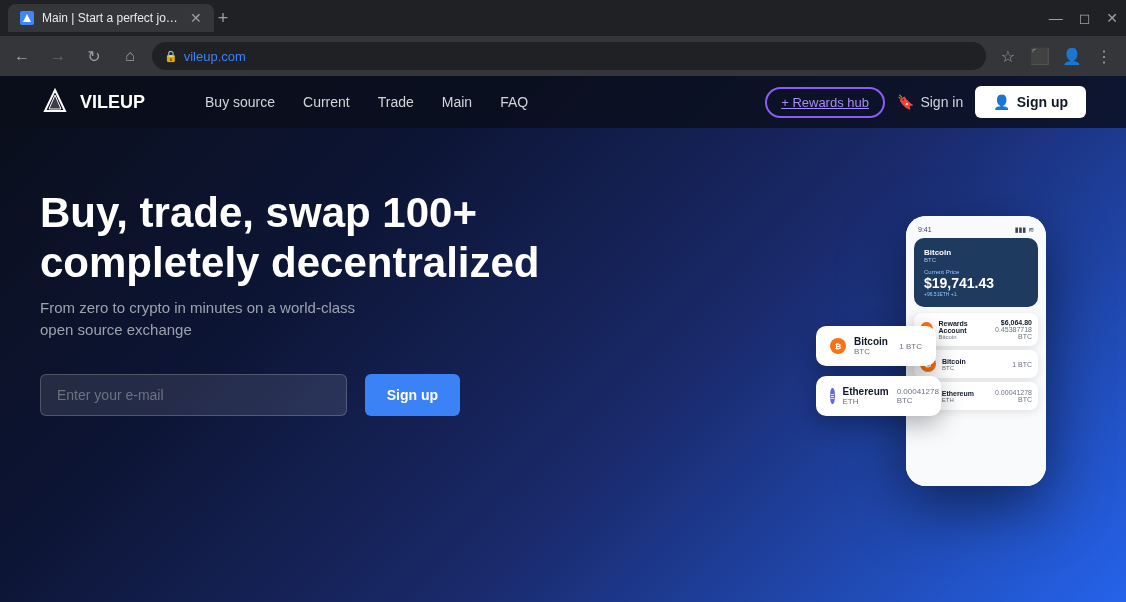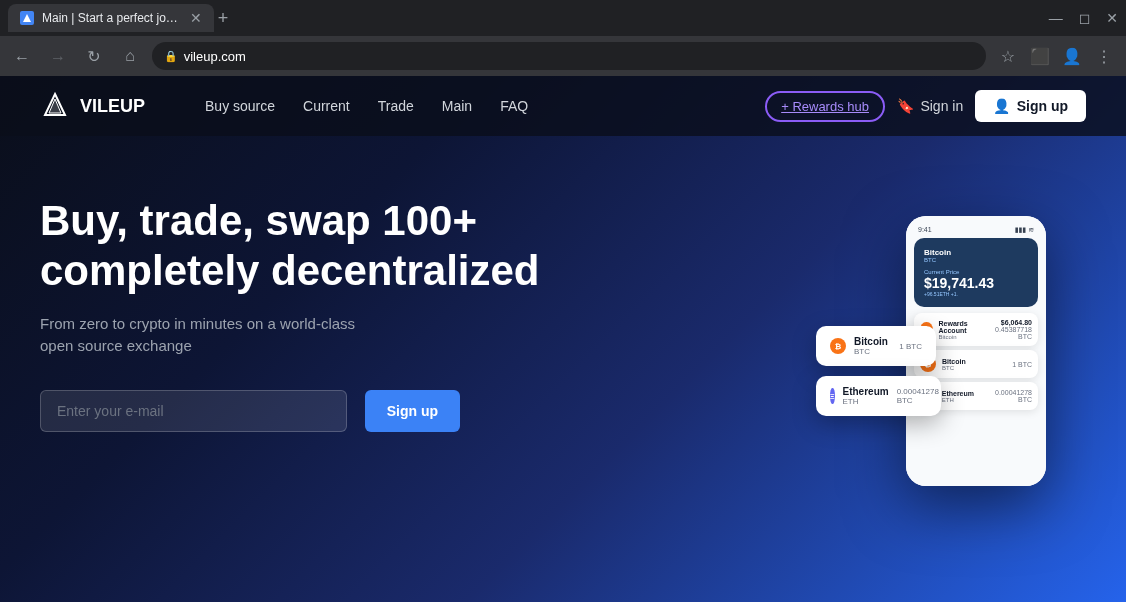--- a/index.html
+++ b/index.html
@@ -19,33 +19,33 @@
     .nav-btn { color: #9aa0a6; font-size: 16px; cursor: pointer; width: 28px; height: 28px; display: flex; align-items: center; justify-content: center; border-radius: 50%; }
     .url-bar { flex: 1; background: #202124; border-radius: 20px; height: 28px; display: flex; align-items: center; padding: 0 12px; gap: 6px; color: #e8eaed; font-size: 13px; }
     .url-lock { color: #9aa0a6; font-size: 11px; }
     .toolbar-icons { display: flex; gap: 4px; }
     .toolbar-icon { color: #9aa0a6; font-size: 16px; cursor: pointer; width: 28px; height: 28px; display: flex; align-items: center; justify-content: center; border-radius: 50%; }
 
     
     .website { height: 526px; background: linear-gradient(135deg, #0a0e1a 0%, #0d1535 30%, #1a2a6c 60%, #2563eb 100%); position: relative; overflow: hidden; }
 
     
-    .navbar { height: 60px; display: flex; align-items: center; padding: 0 40px; position: relative; z-index: 10; background: rgba(10,14,26,0.8); }
+    .navbar { height: 52px; display: flex; align-items: center; padding: 0 40px; position: relative; z-index: 10; background: rgba(10,14,26,0.8); }
     .logo { display: flex; align-items: center; gap: 10px; color: white; font-weight: 700; font-size: 18px; text-decoration: none; }
     .logo-icon { width: 30px; height: 30px; }
     .nav-links { display: flex; gap: 28px; margin-left: 60px; }
     .nav-link { color: #d1d5db; font-size: 14px; cursor: pointer; text-decoration: none; }
     .nav-actions { margin-left: auto; display: flex; align-items: center; gap: 12px; }
     .rewards-btn { background: transparent; border: 2px solid #8b5cf6; color: #a78bfa; padding: 6px 14px; border-radius: 20px; font-size: 13px; cursor: pointer; display: flex; align-items: center; gap: 6px; text-decoration: underline; }
     .signin-btn { background: transparent; border: none; color: #d1d5db; font-size: 14px; cursor: pointer; display: flex; align-items: center; gap: 6px; }
     .signup-btn { background: white; border: none; color: #111827; padding: 8px 18px; border-radius: 6px; font-size: 14px; font-weight: 600; cursor: pointer; display: flex; align-items: center; gap: 6px; }
 
     
     .hero { padding: 60px 40px 30px; position: relative; z-index: 5; }
-    .hero-title { color: white; font-size: 42px; font-weight: 700; line-height: 1.2; max-width: 520px; margin-bottom: 16px; }
+    .hero-title { color: white; font-size: 42px; font-weight: 700; line-height: 1.2; max-width: 520px; margin-bottom: 8px; }
     .hero-subtitle { color: #9ca3af; font-size: 15px; max-width: 340px; margin-bottom: 32px; line-height: 1.5; }
     .hero-form { display: flex; gap: 18px; max-width: 420px; }
     .hero-input { flex: 1; background: rgba(255,255,255,0.1); border: 1px solid rgba(255,255,255,0.2); border-radius: 6px; padding: 12px 16px; color: #9ca3af; font-size: 14px; outline: none; }
     .hero-input::placeholder { color: #6b7280; }
     .hero-signup-btn { background: #3b82f6; border: none; color: white; padding: 12px 22px; border-radius: 6px; font-size: 14px; font-weight: 600; cursor: pointer; white-space: nowrap; }
 
     
     .phone-mockup { position: absolute; right: 80px; top: 140px; width: 140px; height: 270px; background: white; border-radius: 20px; box-shadow: 0 20px 60px rgba(0,0,0,0.5); overflow: hidden; }
     .phone-screen { background: #f8fafc; height: 100%; padding: 8px; }
     .phone-status { display: flex; justify-content: space-between; font-size: 7px; color: #374151; padding: 2px 4px 4px; }
@@ -94,21 +94,21 @@
   </div>
 </div>
 
 <div class="browser-toolbar">
   <span class="nav-btn">←</span>
   <span class="nav-btn" style="opacity:0.4;">→</span>
   <span class="nav-btn">↻</span>
   <span class="nav-btn">⌂</span>
   <div class="url-bar">
     <span class="url-lock">🔒</span>
-    <span style="color:#ffffff;font-size:13px;">vileup.com</span>
+    <span style="color:#3b82f6;font-size:13px;">vileup.com</span>
   </div>
   <div class="toolbar-icons">
     <span class="toolbar-icon">☆</span>
     <span class="toolbar-icon">⬛</span>
     <span class="toolbar-icon">👤</span>
     <span class="toolbar-icon">⋮</span>
   </div>
 </div>
 
 <div class="website">

